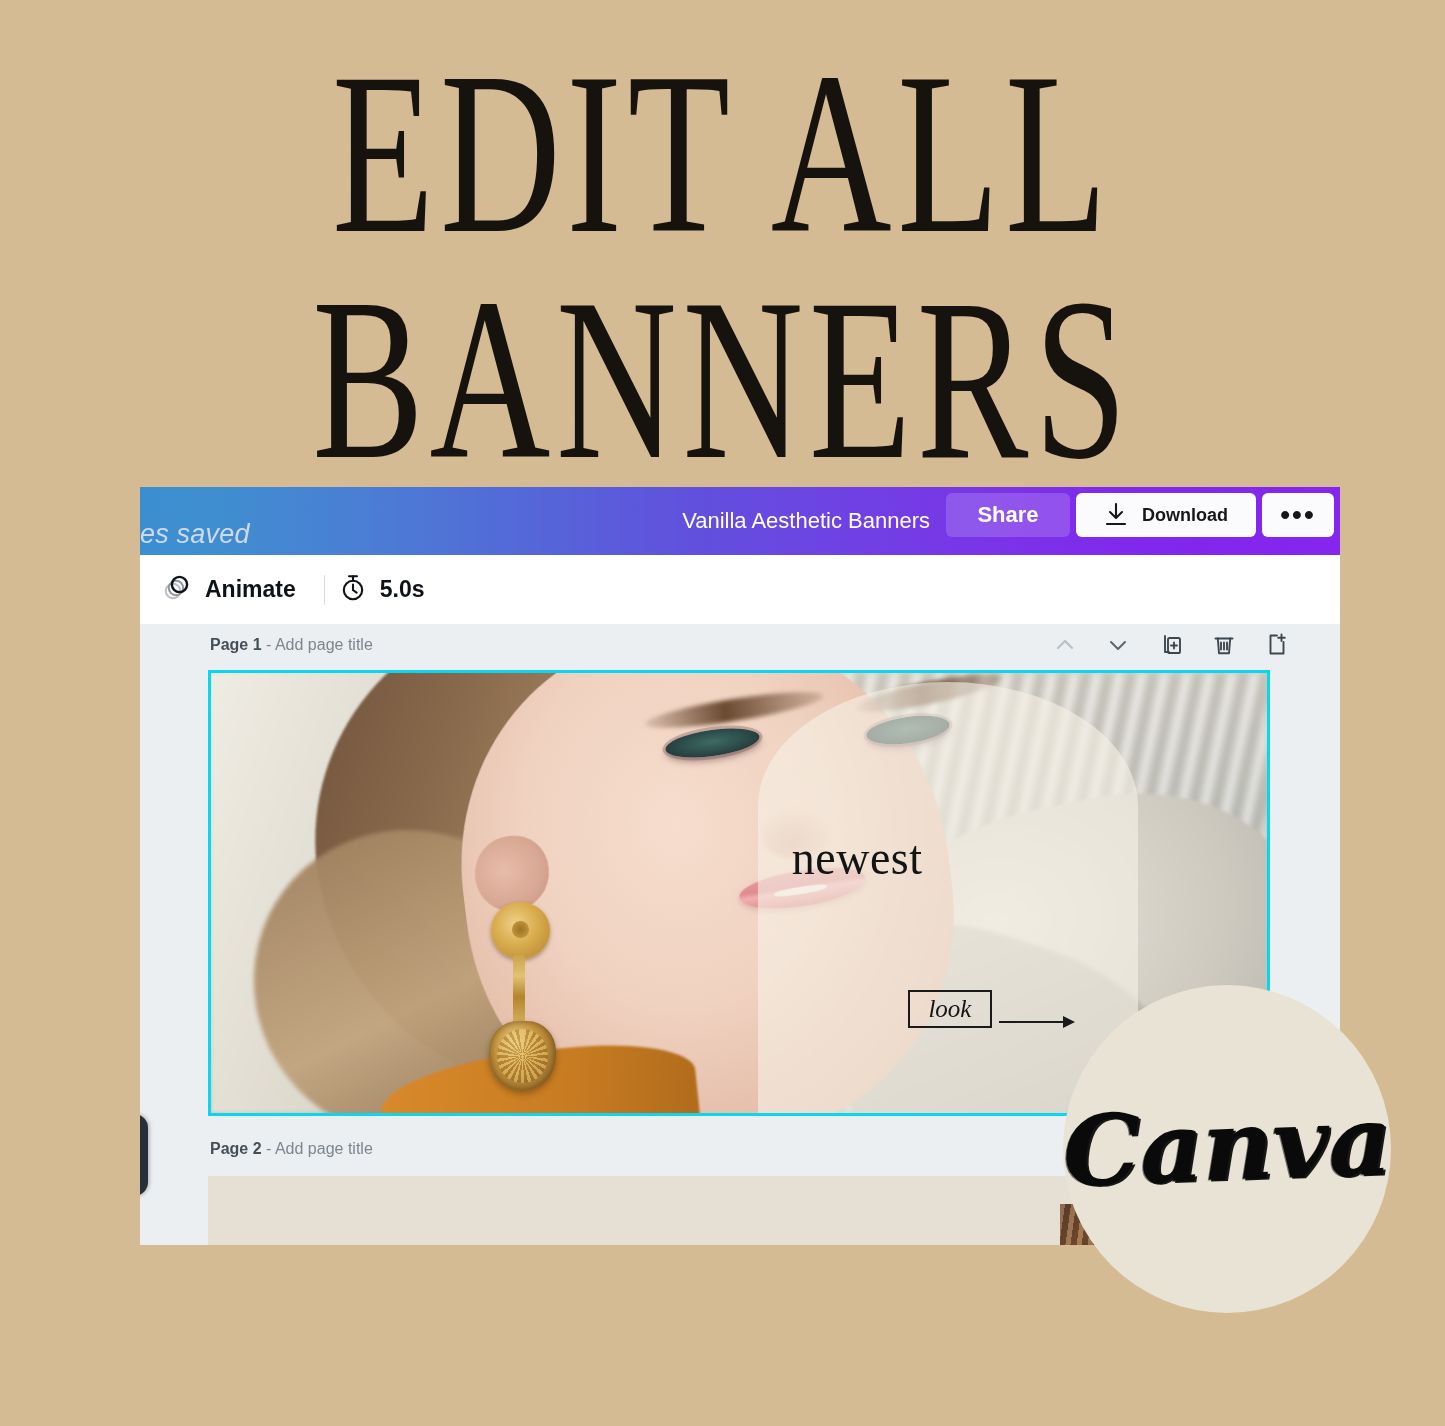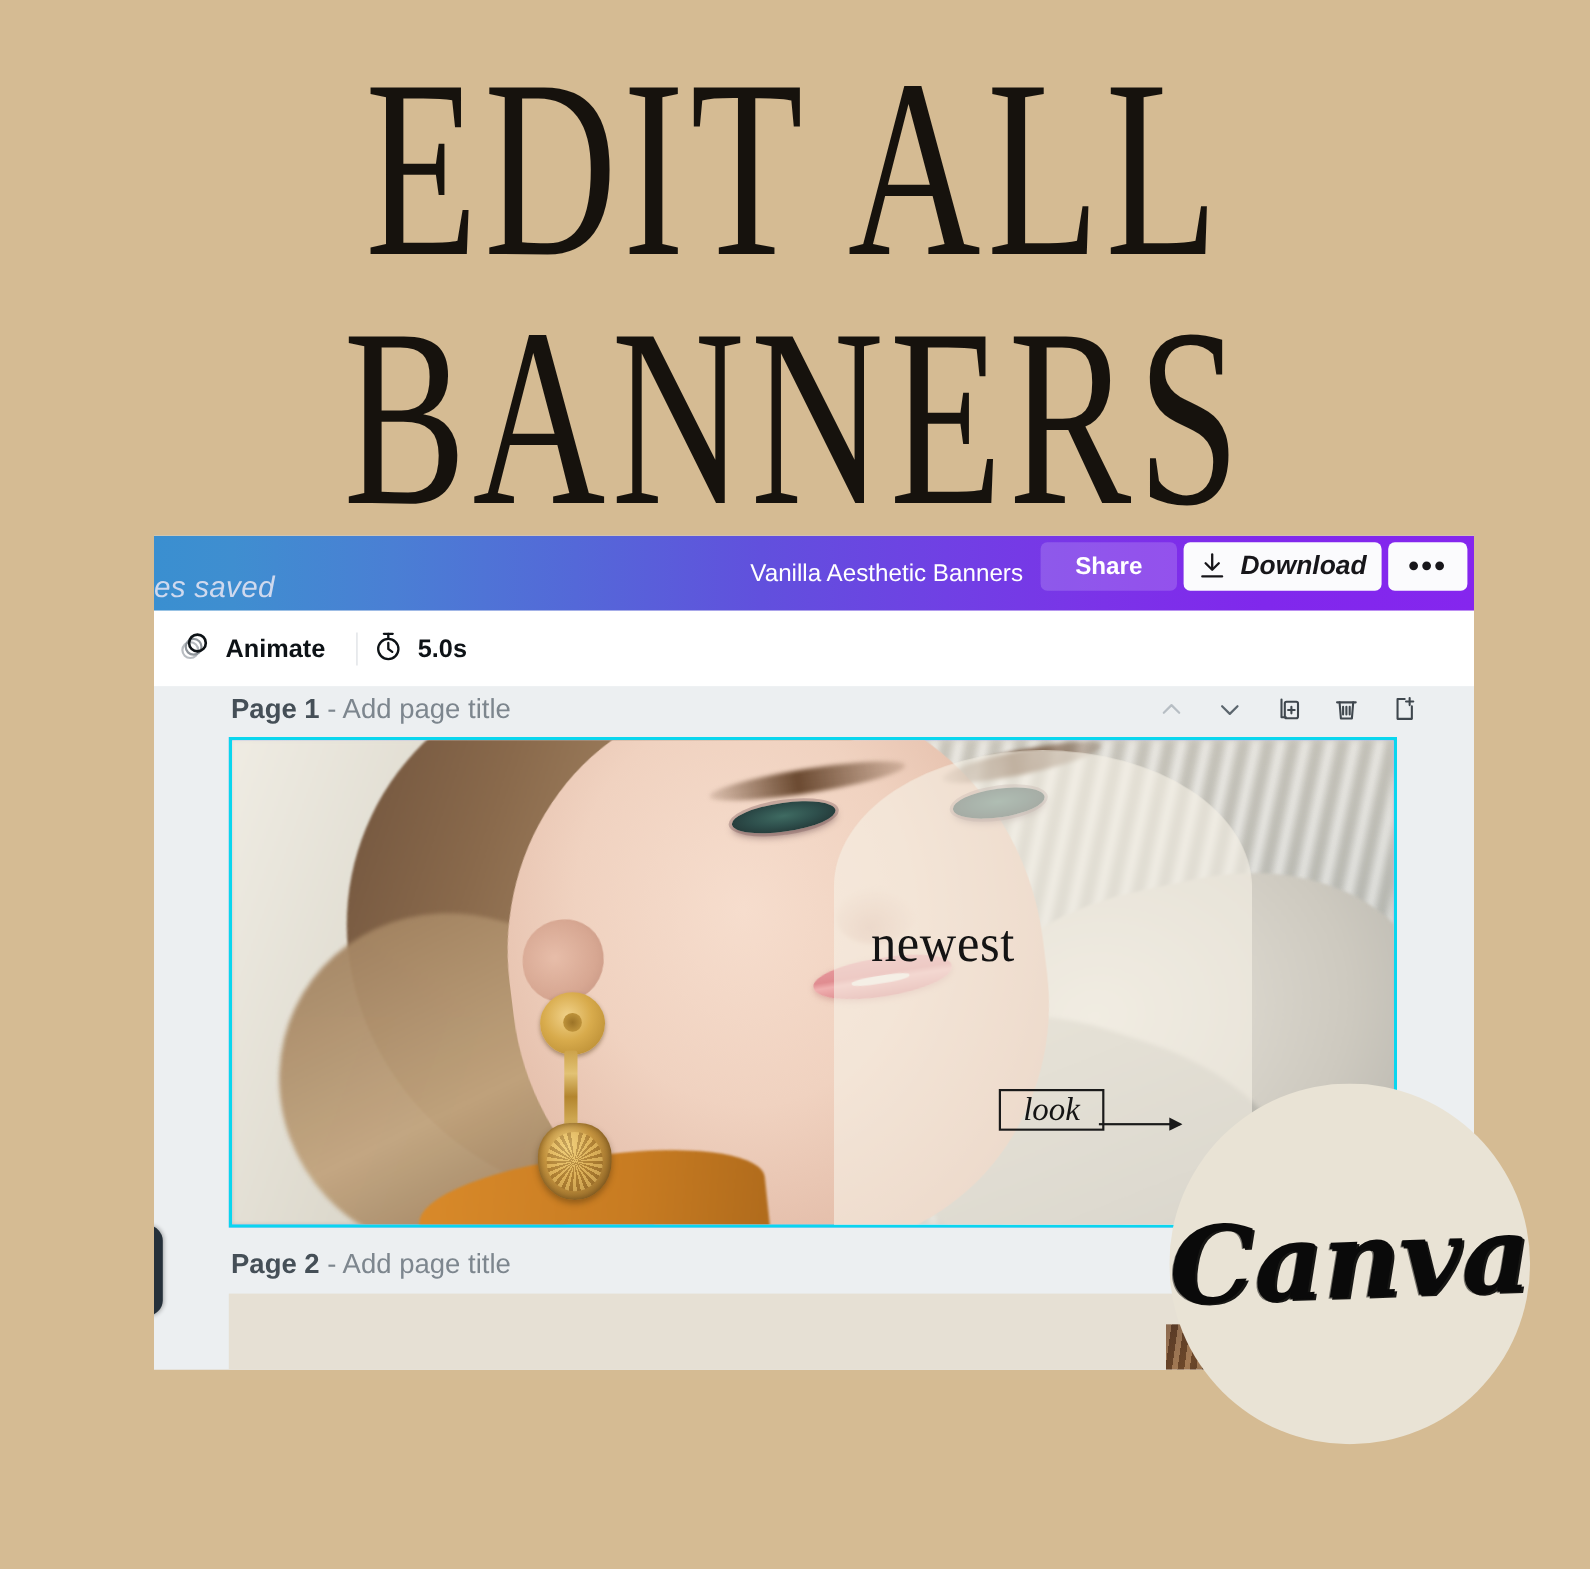--- a/index.html
+++ b/index.html
@@ -85,23 +85,22 @@
     font-weight: bold;
   }
   .download-btn {
     display: flex; align-items: center; justify-content: center;
     gap: 14px;
     width: 180px;
     margin: 6px 6px 18px 0;
     border-radius: 6px;
     background: #fbfbfd;
     color: #17161a;
-    font-size: 24px;
+    font-size: 18px;
     font-weight: 600;
-    font-style: italic;
   }
   .more-btn {
     display: flex; align-items: center; justify-content: center;
     width: 72px;
     margin: 6px 6px 18px 0;
     border-radius: 6px;
     background: #fbfbfd;
     color: #17161a;
     font-size: 28px;
     font-weight: 700;
@@ -143,21 +142,21 @@
     background: #25303a;
     border-radius: 0 14px 14px 0;
     box-shadow: 1px 0 4px rgba(0,0,0,.3);
   }
 
   .page-head {
     display: flex; align-items: center;
     height: 42px;
     padding: 0 50px 0 70px;
   }
-  .page-label { font-size: 25px; white-space: nowrap; }
+  .page-label { font-size: 16px; white-space: nowrap; }
   .page-label b { color: #454f57; font-weight: 700; }
   .page-label span { color: #7d868e; font-weight: 400; }
   .page-head-actions {
     margin-left: auto;
     display: flex; align-items: center; gap: 27px;
   }
   .ph-ico { display: block; width: 26px; height: 26px; cursor: pointer; }
 
   
   .design1-wrap {
@@ -333,26 +332,26 @@
     position: absolute;
     left: 62.5%; top: 47%;
     font-family: "Liberation Serif", serif;
     font-style: italic;
     font-size: 46px;
     color: #141414;
   }
   .look-btn {
     position: absolute;
     left: 66%; top: 72%;
-    width: 96px; height: 38px;
+    width: 84px; height: 38px;
     border: 2px solid #1a1a1a;
     display: flex; align-items: center; justify-content: center;
     font-family: "Liberation Serif", serif;
     font-style: italic;
-    font-size: 30px;
+    font-size: 25px;
     color: #141414;
   }
   .look-arrow {
     position: absolute;
     left: 74.6%; top: 79%;
     width: 74px; height: 2px;
     background: #1a1a1a;
   }
   .look-arrow::after {
     content:''; position:absolute; right:-2px; top:-5px;

